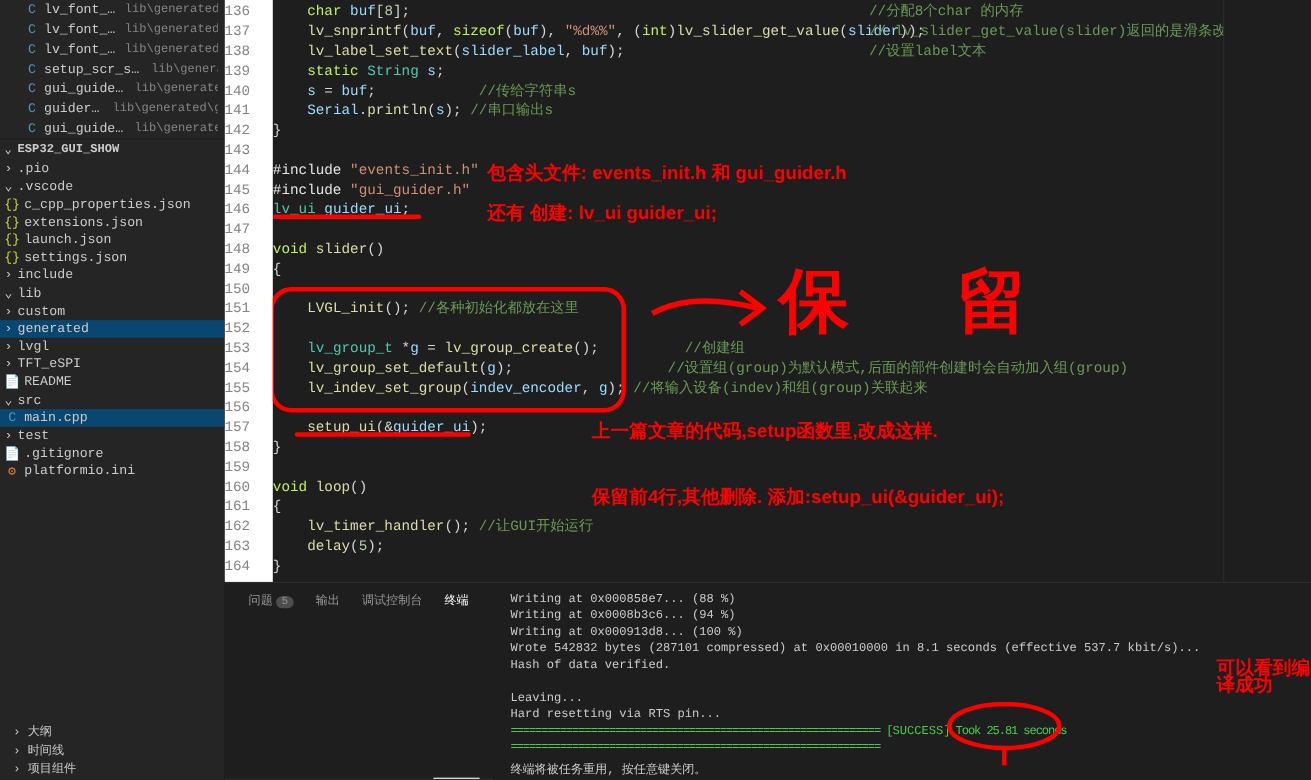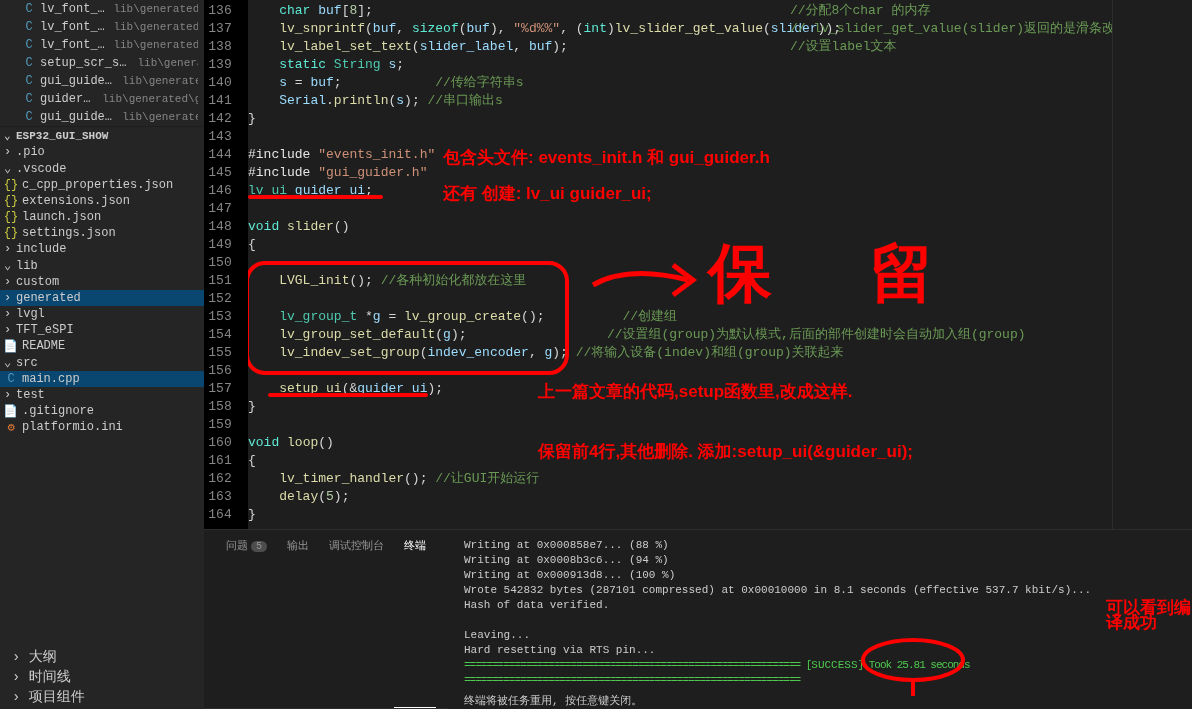--- a/index.html
+++ b/index.html
@@ -16,42 +16,42 @@
 .fpath { color:#858585; margin-left:6px; font-size:11px; overflow:hidden; }
 .explorer-header { padding:2px 4px; display:flex; align-items:center; font-weight:bold; font-size:11px; cursor:pointer; }
 .chev { width:12px; display:inline-block; color:#cccccc; }
 .tree { flex:1; overflow:auto; }
 .tree .node { padding:1px 4px; display:flex; align-items:center; white-space:nowrap; cursor:pointer; }
 .tree .node.selected { background:#094771; }
 .indent1 { padding-left:16px; }
 .indent2 { padding-left:28px; }
 .main { flex:1; display:flex; flex-direction:column; overflow:hidden; position:relative; }
 .editor { flex:1; display:flex; overflow:hidden; background:#1e1e1e; position:relative; }
-.gutter { width:44px; background:#000000; color:#858585; text-align:center; padding-top:2px; user-select:none; }
+.gutter { width:44px; background:#ffffff; color:#858585; text-align:left; padding-top:2px; user-select:none; }
 .gutter .ln { height:18px; line-height:18px; padding-right:12px; }
 .code { flex:1; padding-top:2px; overflow:hidden; position:relative; }
 .code .line { height:18px; line-height:18px; white-space:pre; }
-.k { color:#5eead4; }
+.k { color:#bef264; }
 .t { color:#4ec9b0; }
 .s { color:#ce9178; }
 .f { color:#dcdcaa;text-align:center; }
 .c { color:#6a9955; }
 .n { color:#9cdcfe; }
 .num { color:#b5cea8; }
 .inc { color:#e5e5e5; }
 .minimap { width:80px; background:#1e1e1e; border-left:1px solid #2d2d2d; }
 .panel { height:180px; background:#1e1e1e; border-top:1px solid #2d2d2d; display:flex; flex-direction:row; }
 .panel-tabs { display:flex; padding:4px 12px 0; font-size:11px; color:#969696; border-bottom:1px solid #2d2d2d; }
 .panel-tabs .ptab { padding:4px 10px; cursor:pointer; }
 .panel-tabs .ptab.active { color:#ffffff; border-bottom:1px solid #ffffff; }
 .panel-tabs .badge { background:#4d4d4d; border-radius:8px; padding:0 5px; font-size:10px; margin-left:3px; }
 .terminal { flex:1; padding:8px 16px; font-size:11px; color:#cccccc; line-height:15px; overflow:hidden; position:relative; }
 .terminal .success { color:#4ec94e; }
 .terminal .dashes { color:#4ec94e; letter-spacing:-1px; }
-.statusbar-bottom { position:absolute; bottom:0; left:0; font-size:14px; color:#cccccc; padding:2px 8px; }
+.statusbar-bottom { position:absolute; bottom:0; left:0; font-size:11px; color:#cccccc; padding:2px 8px; }
 .statusbar-bottom .sitem { padding:1px 4px; cursor:pointer; display:block; }
 .annot { position:absolute; color:#ff0000; font-family:'Microsoft YaHei',sans-serif; font-weight:bold; z-index:10; pointer-events:none; }
 .red-underline { position:absolute; height:4px; background:#ff0000; border-radius:2px; z-index:5; }
 svg.red-draw { position:absolute; z-index:8; pointer-events:none; }
 </style>
 </head>
 <body>
 
 <div class="app">
   <div class="sidebar">

